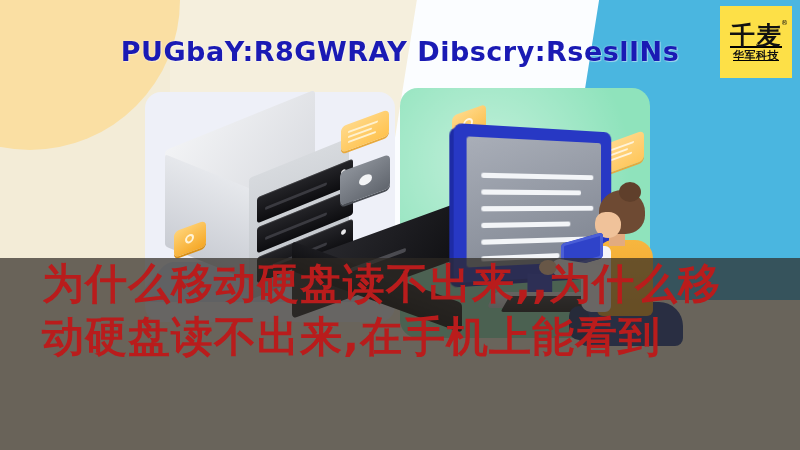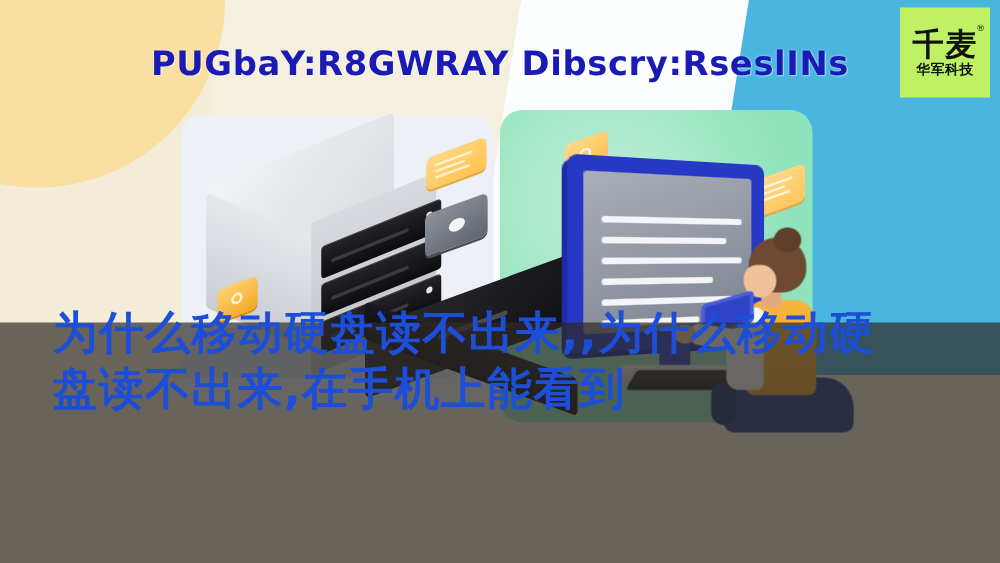--- a/index.html
+++ b/index.html
@@ -276,24 +276,25 @@
     letter-spacing:.5px;
     color:#1a1ab4;
     text-shadow:0 0 2px rgba(255,255,255,.55), 1px 1px 0 rgba(255,255,255,.35);
     white-space:nowrap;
   }
 
   
   .logo{
     position:absolute; right:8px; top:6px;
     width:72px; height:72px;
-    background:#bef264;
+    background:#fde047;
     display:flex; flex-direction:column;
     align-items:center; justify-content:center;
     gap:2px;
+    text-decoration:underline;
   }
   .logo .big{
     font-family:"DejaVu Sans", sans-serif;
     font-size:25px; font-weight:bold; color:#111;
     line-height:1; letter-spacing:1px;
     position:relative;
   }
   .logo .reg{
     position:absolute; right:-7px; top:-3px;
     font-size:7px; font-weight:normal;
@@ -303,26 +304,26 @@
     font-size:11px; font-weight:bold; color:#111;
     line-height:1; letter-spacing:.5px;text-align:right;
   }
 
   
   .overlay{
     position:absolute; left:0; top:258px; width:800px; height:192px;
     background:rgba(45,42,36,.70);
   }
   .caption{
-    position:absolute; left:42px; top:244px; width:680px;
+    position:absolute; left:42px; top:258px; width:680px;
     font-family:"DejaVu Sans", sans-serif;
     font-weight:bold;
-    font-size:36px;
+    font-size:42px;
     line-height:1.25;
-    color:#1d4ed8;
+    color:#b91c1c;
     letter-spacing:1px;
     word-break:break-all;
   }
 </style>
 </head>
 <body>
 
 <div id="stage">
 
   <div class="bg-base"></div>

